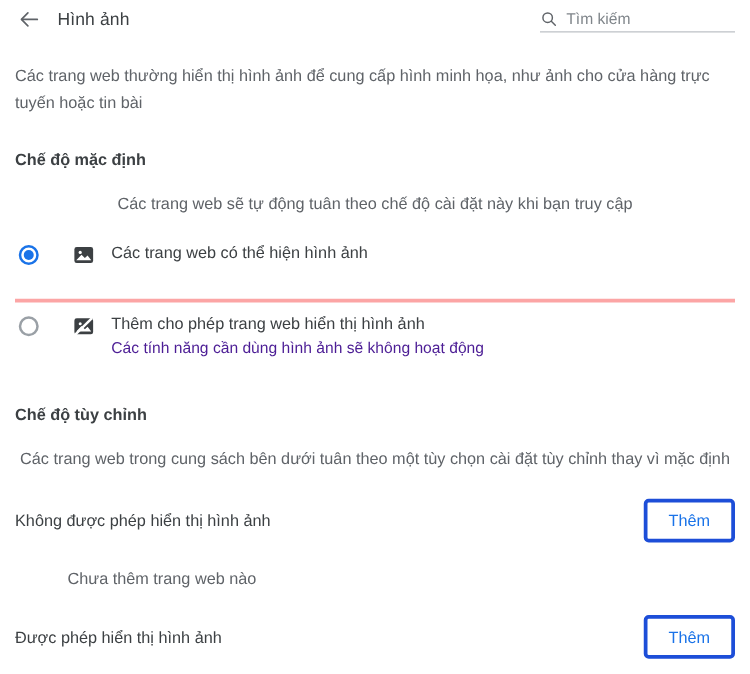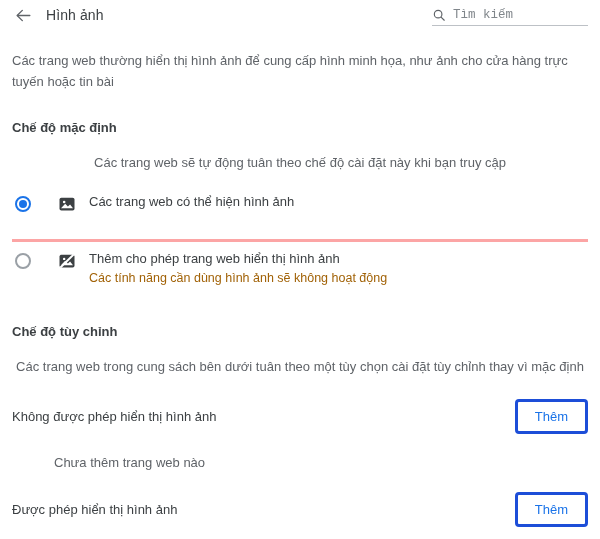--- a/index.html
+++ b/index.html
@@ -65,21 +65,21 @@
     flex: 0 0 auto;
     width: 14px;
     height: 14px;
     margin-right: 7px;
     display: block;
   }
   .search-input {
     border: none;
     outline: none;
     background: transparent;
-    font-family: Liberation Mono, monospace;
+    font-family: Liberation Sans, sans-serif;
     font-size: 12.5px;
     color: #3c4043;
     width: 100%;
     padding: 0;
   }
   .search-input::placeholder {
     color: #80868b;
     opacity: 1;
   }
 
@@ -160,21 +160,21 @@
     margin-left: 13px;
     padding-top: 1px;
   }
   .row-label {
     font-size: 13px;
     color: #3c4043;
     line-height: 19px;
   }
   .row-sub {
     font-size: 12.5px;
-    color: #a16207;
+    color: #4c1d95;
     line-height: 19px;
     margin-top: 1px;
   }
 
   
   .list-block {
     margin-top: 22px;
   }
   .list-head {
     display: flex;

